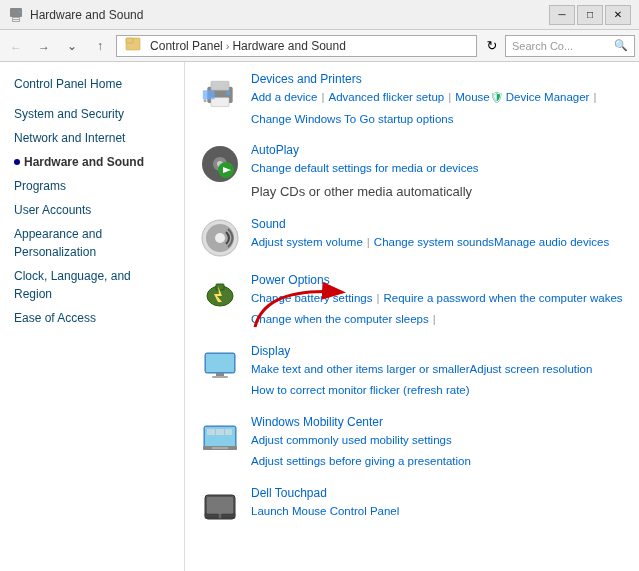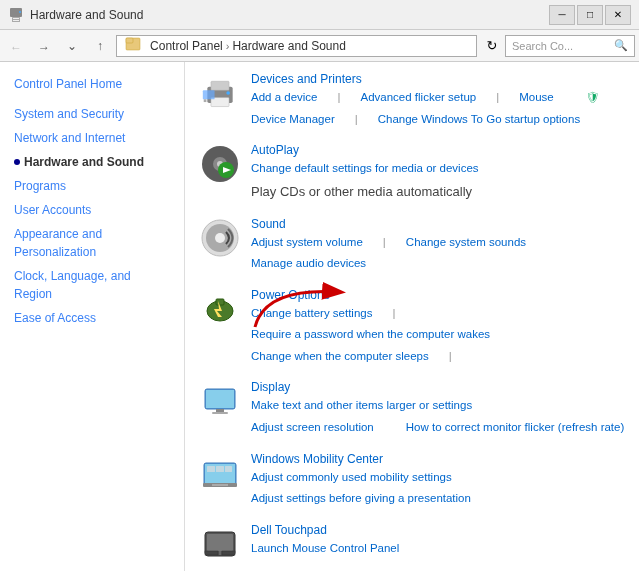--- a/index.html
+++ b/index.html
@@ -133,21 +133,21 @@
       padding: 10px 0;
       flex-shrink: 0;
     }
     .sidebar-item {
       padding: 3px 14px;
       font-size: 12px;
       cursor: pointer;
       line-height: 1.5;
     }
     .sidebar-item a, .sidebar-item-link {
-      color: #3b82f6;
+      color: #0c4a6e;
       text-decoration: none;
       cursor: pointer;
     }
     .sidebar-item.active {
       display: flex;
       align-items: center;
       gap: 4px;
     }
     .sidebar-item.active .dot {
       width: 6px;
@@ -188,21 +188,21 @@
     .cat-title {
       color: #0066cc;
       font-size: 12px;
       font-weight: normal;
       cursor: pointer;
       text-decoration: none;
     }
     .cat-links {
       display: flex;
       flex-wrap: wrap;
-      gap: 2px 16px;
+      gap: 2px 0;
       margin-top: 2px;
       font-size: 11.5px;
       line-height: 1.7;
     }
     .cat-link {
       color: #0066cc;
       text-decoration: none;
       cursor: pointer;
     }
     .cat-sep {
@@ -432,21 +432,21 @@
         <svg width="40" height="40" viewBox="0 0 40 40">
           <rect x="5" y="8" width="30" height="20" rx="2" fill="#5a9ad8" stroke="#3a7ab8" stroke-width="1"></rect>
           <rect x="6" y="9" width="28" height="18" fill="#87ceeb"></rect>
           <rect x="16" y="28" width="8" height="3" fill="#888"></rect>
           <rect x="12" y="31" width="16" height="2" rx="1" fill="#aaa"></rect>
         </svg>
       </div>
       <div class="cat-content">
         <a class="cat-title">Display</a>
         <div class="cat-links">
-          <a class="cat-link">Make text and other items larger or settings</a>
+          <a class="cat-link">Make text and other items larger or smaller</a>
           <br>
           <a class="cat-link">Adjust screen resolution</a>
           <br>
           <a class="cat-link">How to correct monitor flicker (refresh rate)</a>
         </div>
       </div>
     </div>
 
     <div class="category-row">
       <div class="cat-icon">

